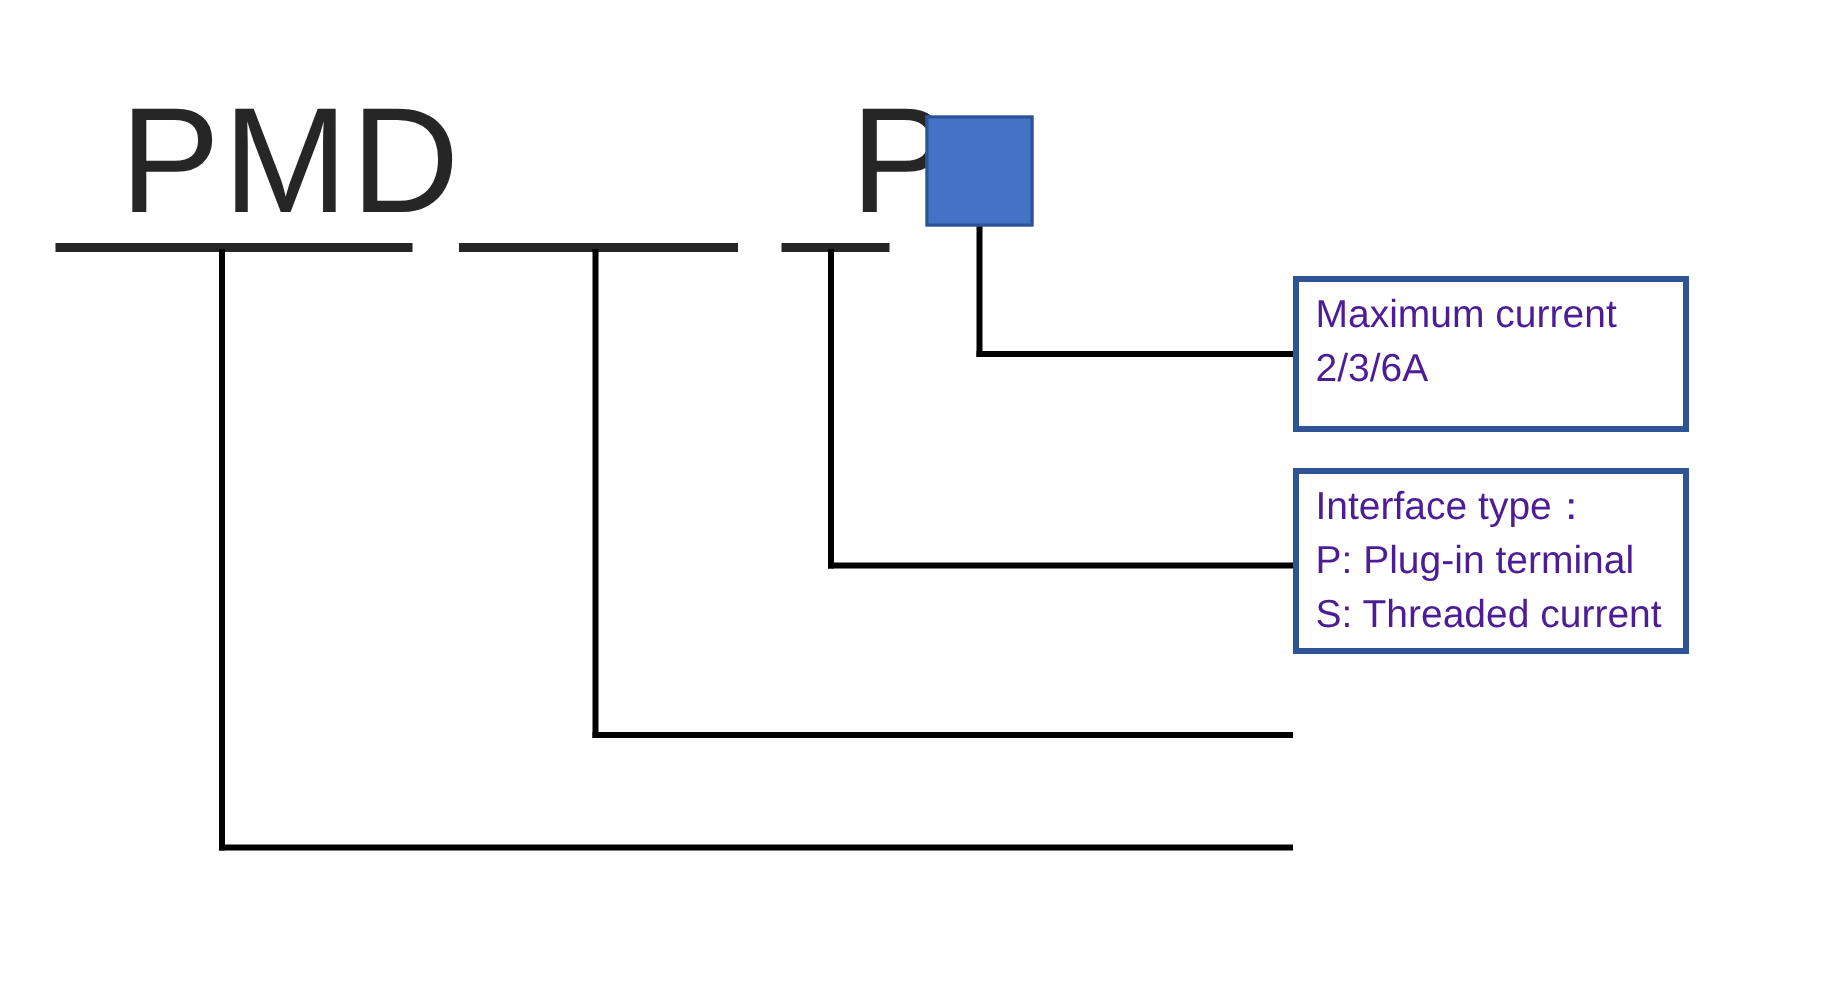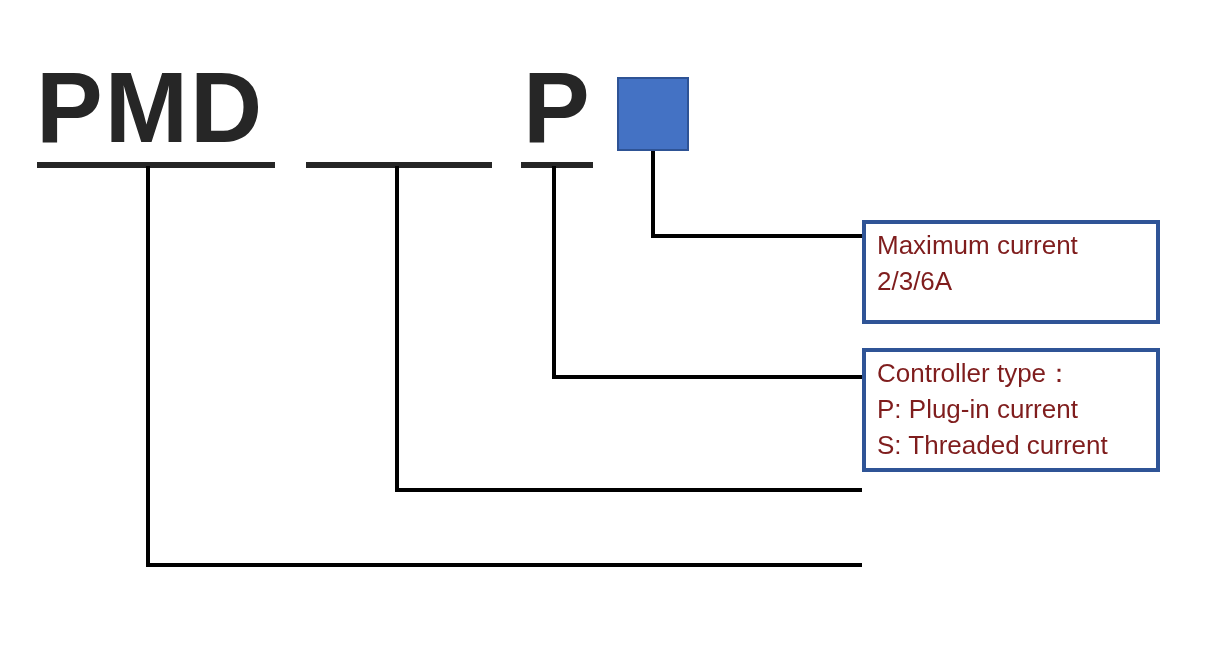--- a/index.html
+++ b/index.html
@@ -12,26 +12,27 @@
     position: relative;
     width: 1221px;
     height: 661px;
     background: #ffffff;
     overflow: hidden;
   }
   
   .seg {
     position: absolute;
     top: 57px;
-    font-weight: 700;
+    font-weight: 400;
     font-size: 100px;
     line-height: 100px;
     letter-spacing: 2px;
     color: var(--title-color, #262626);
     white-space: nowrap;
+    margin-left: 44px;
   }
   .seg-pmd { left: 36px; }
   .seg-006 { left: 306px; }
   .seg-p   { left: 523px; }
 
   
   .underline {
     position: absolute;
     top: 162px;
     height: 6px;
@@ -64,28 +65,27 @@
   .c2h { left: 552px; top: 375px; width: 310px; height: 4px;  }
   .c3v { left: 395px; top: 166px; width: 4px;  height: 326px; }
   .c3h { left: 395px; top: 488px; width: 467px; height: 4px;  }
   .c4v { left: 146px; top: 166px; width: 4px;  height: 401px; }
   .c4h { left: 146px; top: 563px; width: 716px; height: 4px;  }
 
   
   .callout {
     position: absolute;
     left: 862px;
-    width: 298px;
+    width: 264px;
     box-sizing: border-box;
     border: 4px solid var(--box-border, #2F5496);
     background: #ffffff;
-    color: #7f1d1d;
+    color: #4c1d95;
     font-size: 26px;
     line-height: 36px;
-    margin-top: 36px;
   }
   .box-1 { top: 184px; height: 104px; padding: 3px 6px 0 11px; }
   .box-2 { top: 312px; height: 124px; padding: 3px 6px 0 11px; }
   .box-3 { top: 465px; height: 50px; display: flex; align-items: center; padding-left: 11px; }
   .box-4 { top: 540px; height: 50px; display: flex; align-items: center; padding-left: 11px; }
   .callout .line-text { white-space: nowrap; }
 </style>
 </head>
 <body>
 
@@ -108,20 +108,20 @@
   <div class="line c3h"></div>
   <div class="line c4v"></div>
   <div class="line c4h"></div>
 
   <div class="callout box-1">
     <div class="line-text">Maximum current</div>
     <div class="line-text">2/3/6A</div>
   </div>
 
   <div class="callout box-2">
-    <div class="line-text">Controller type：</div>
-    <div class="line-text">P: Plug-in current</div>
+    <div class="line-text">Interface type：</div>
+    <div class="line-text">P: Plug-in terminal</div>
     <div class="line-text">S: Threaded current</div>
   </div>
 
 
 
 </div>
 
 </body></html>

